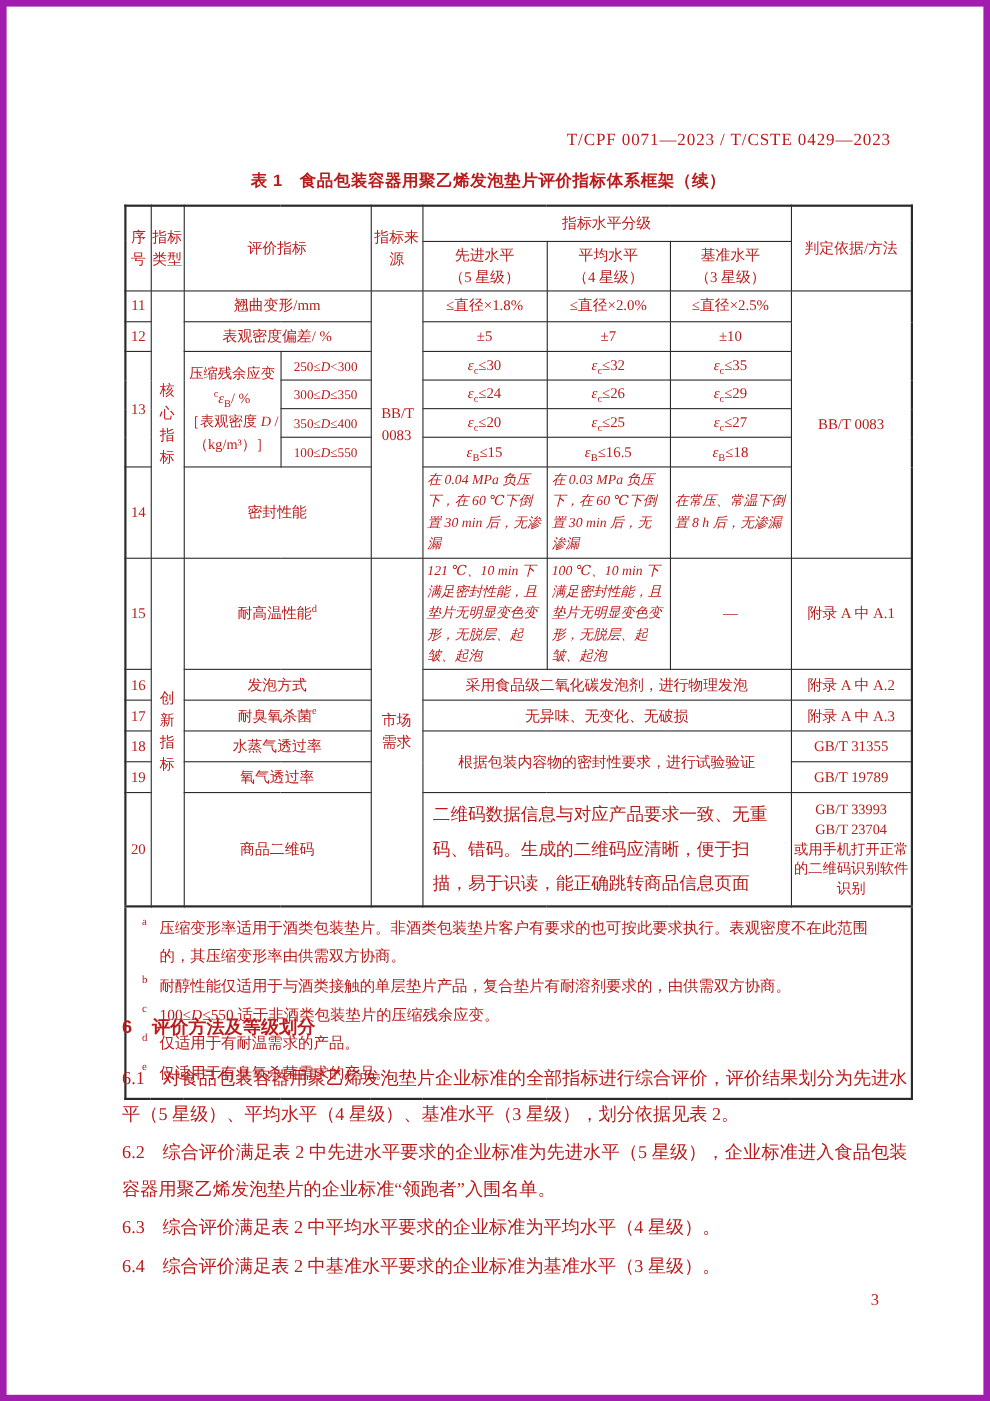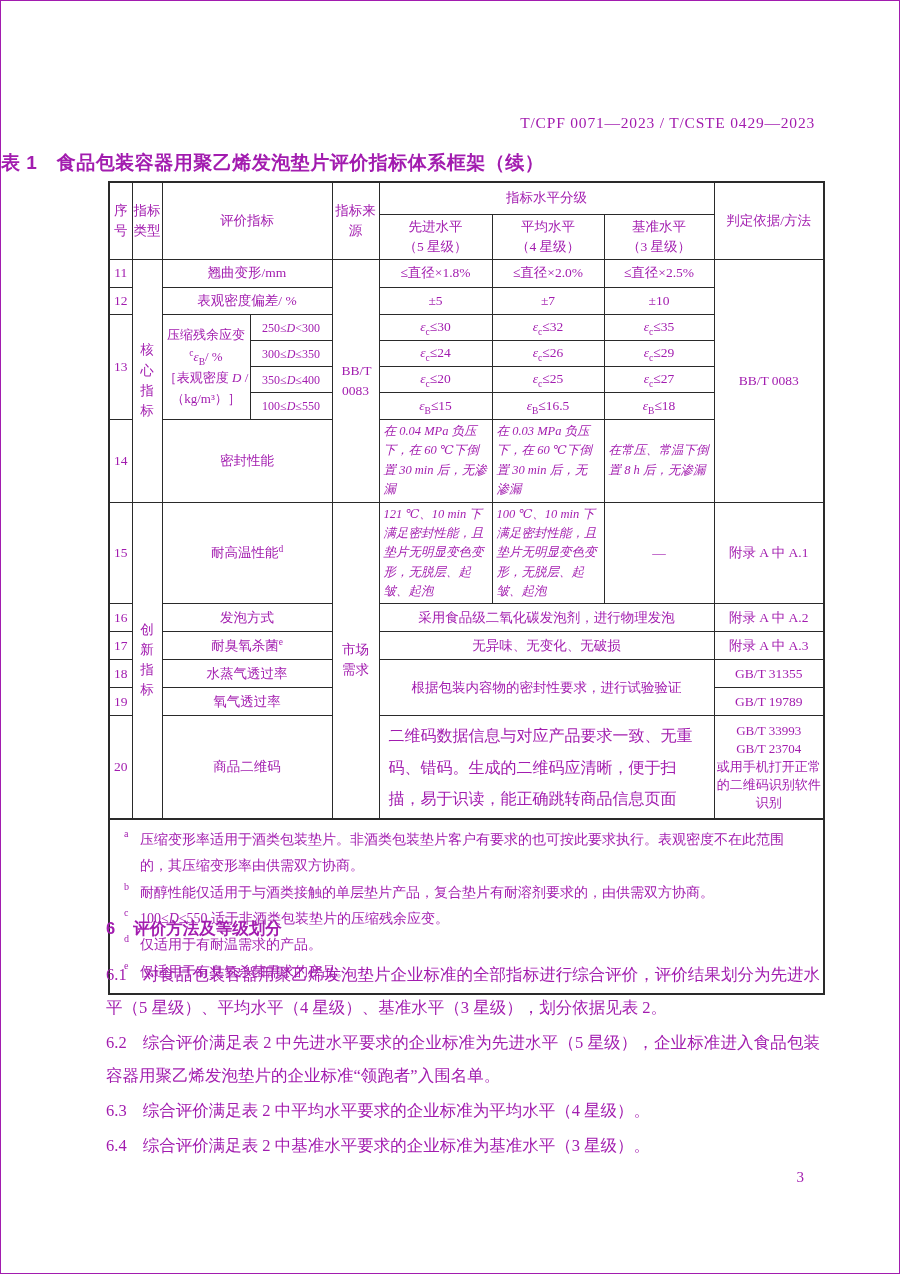--- a/index.html
+++ b/index.html
@@ -1,30 +1,30 @@
 <!DOCTYPE html>
 <html><head>
 <meta charset="utf-8">
 <style>
   html,body{margin:0;padding:0;background:#f3f3f1;}
   .page{
     position:relative;width:900px;height:1274px;margin:0 auto;
-    background:#ffffff;border:1px solid #a21caf;box-sizing:border-box;
-    font-family:"Liberation Serif","DejaVu Serif",serif;color:#a21caf;
+    background:#ffffff;border:6px solid #a21caf;box-sizing:border-box;
+    font-family:"Liberation Serif","DejaVu Serif",serif;color:#b91c1c;
     overflow:hidden;
   }
   .doc-code{
     position:absolute;top:113px;right:84px;
     font-size:15.5px;letter-spacing:0.8px;white-space:nowrap;
     font-family:"Liberation Serif","DejaVu Serif",serif;
   }
   .table-title{
-    position:absolute;top:149px;left:0;right:12px;
+    position:absolute;top:149px;left:0;right:12px;text-align:center;
     font-family:"Liberation Sans","DejaVu Sans",sans-serif;
-    font-weight:bold;font-size:19px;letter-spacing:0.5px;
+    font-weight:bold;font-size:15px;letter-spacing:0.5px;
   }
   table.eval-table{
     position:absolute;left:107px;top:180px;width:715px;
     border-collapse:collapse;table-layout:fixed;
     border:2px solid #2a2a2a;
   }
   .eval-table th,.eval-table td{
     border:1px solid #2a2a2a;vertical-align:middle;text-align:center;
     padding:1px 2px;font-size:13.5px;line-height:1.5;overflow:hidden;
   }

